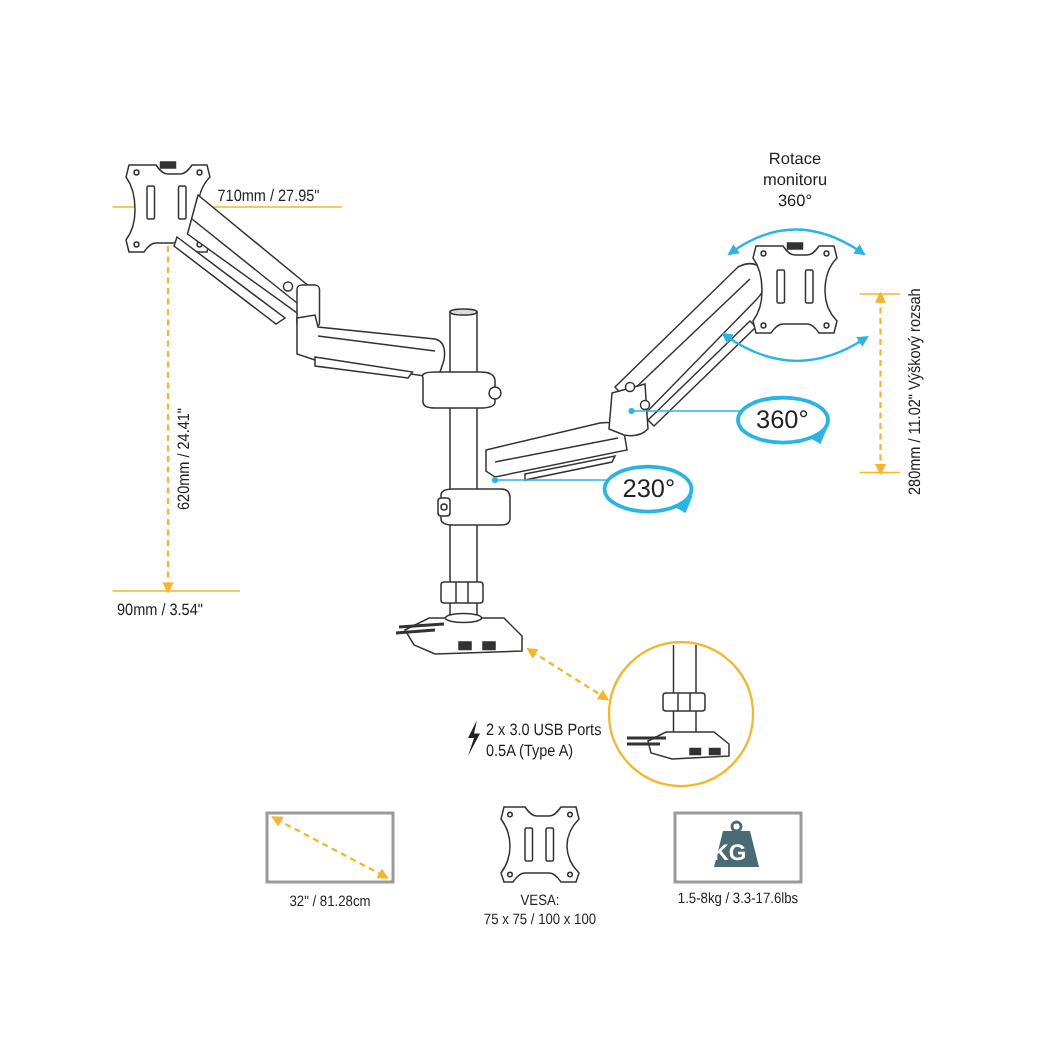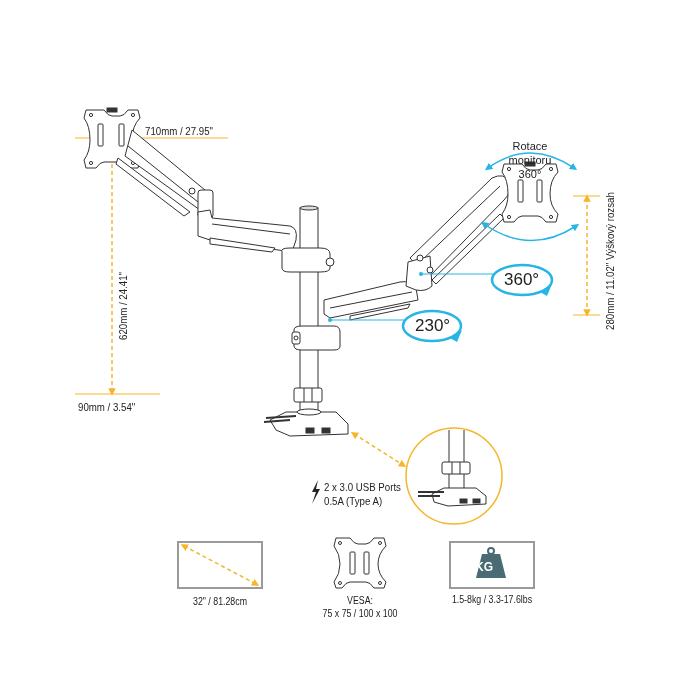--- a/index.html
+++ b/index.html
@@ -4,21 +4,21 @@
 <style>
   html, body { margin:0; padding:0; background:#ffffff; }
   body { width:700px; height:700px; position:relative; overflow:hidden;
          font-family:"Liberation Sans", sans-serif; color:#222; }
   .lbl { position:absolute; font-family:"Liberation Sans", sans-serif; color:#222; white-space:nowrap; }
   .dim { font-size:11px; transform:scaleX(0.88); transform-origin:left top; }
   .small { font-size:10px; transform:scaleX(0.88); transform-origin:center top; text-align:center; }
   .rot-v { transform-origin:left top; transform:rotate(-90deg) scaleX(0.88); font-size:11px; }
   .deg { font-size:17px; font-family:"Liberation Sans", sans-serif; }
   svg { position:absolute; left:0; top:0; }
-  .title-rot { font-size:11px; text-align:center; line-height:14px;margin-top:40px; }
+  .title-rot { font-size:11px; text-align:center; line-height:14px; }
 </style>
 </head>
 <body>
 
 <svg width="700" height="700" viewBox="0 0 700 700">
   <defs>
     <marker id="arrO" viewBox="0 0 10 10" refX="5" refY="5" markerWidth="5" markerHeight="5" orient="auto-start-reverse">
       <path d="M0,0 L10,5 L0,10 z" fill="#f5b62a"></path>
     </marker>
     <marker id="arrB" viewBox="0 0 10 10" refX="5" refY="5" markerWidth="5" markerHeight="5" orient="auto-start-reverse">
@@ -195,20 +195,20 @@
 </div>
 
 <div class="lbl deg" style="left:504px;top:270px;">360°</div>
 <div class="lbl deg" style="left:415px;top:316px;">230°</div>
 
 <div class="lbl dim" style="left:324px;top:480px;line-height:14px;">
   <div>2 x 3.0 USB Ports</div>
   <div>0.5A (Type A)</div>
 </div>
 
-<div class="lbl" style="left:475px;top:560px;font-size:12px;font-weight:bold;color:#fff;">KG</div>
+<div class="lbl" style="left:475px;top:560px;font-size:15px;font-weight:bold;color:#fff;">KG</div>
 
 <div class="lbl small" style="left:170px;top:596px;width:100px;">32" / 81.28cm</div>
 <div class="lbl small" style="left:310px;top:594px;width:100px;line-height:13px;">
   <div>VESA:</div>
   <div>75 x 75 / 100 x 100</div>
 </div>
 <div class="lbl small" style="left:432px;top:594px;width:120px;">1.5-8kg / 3.3-17.6lbs</div>
 
 </body></html>

